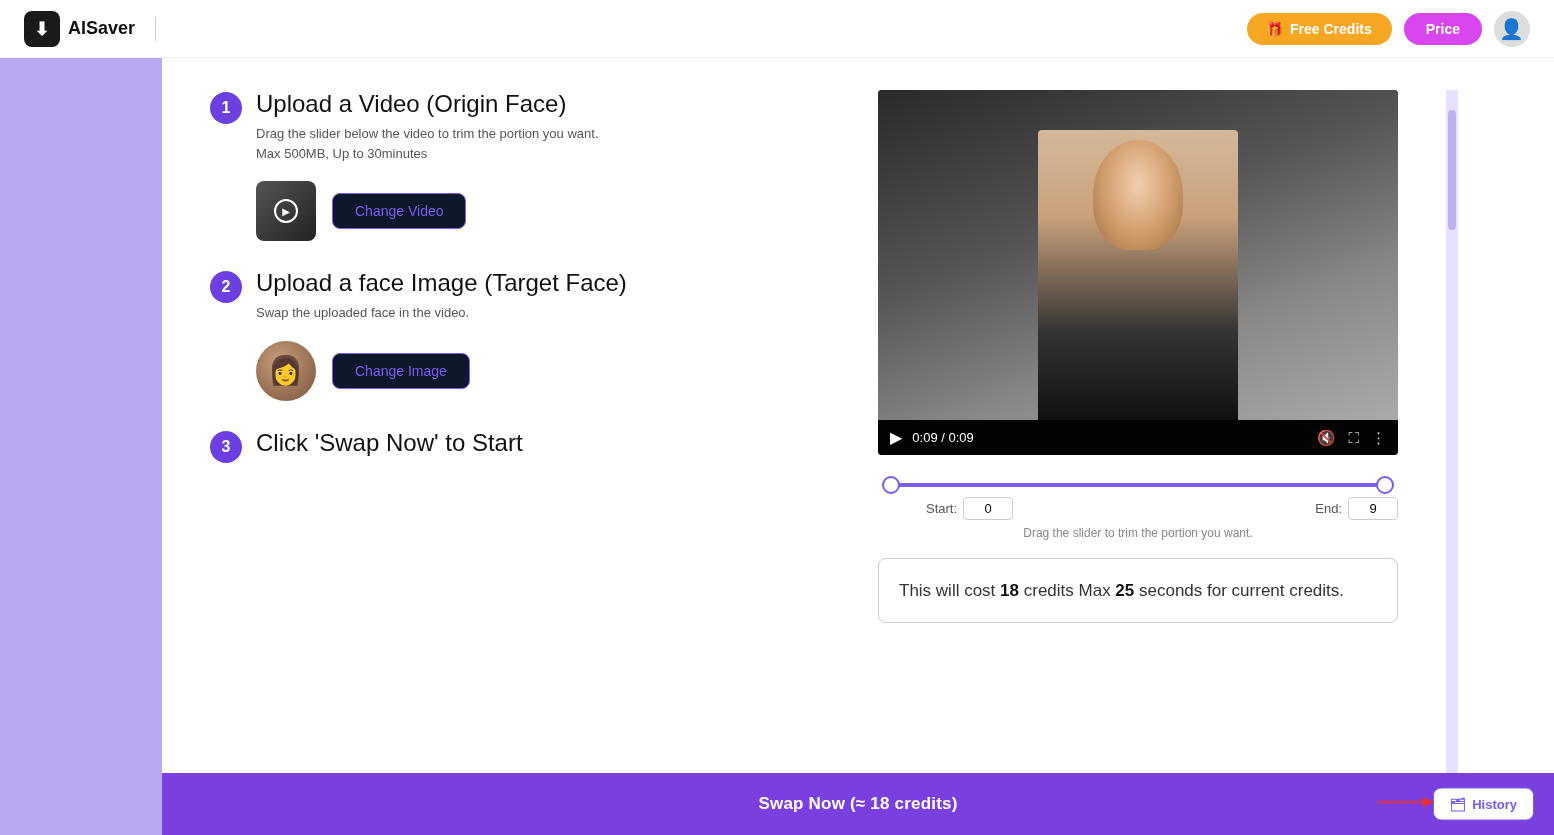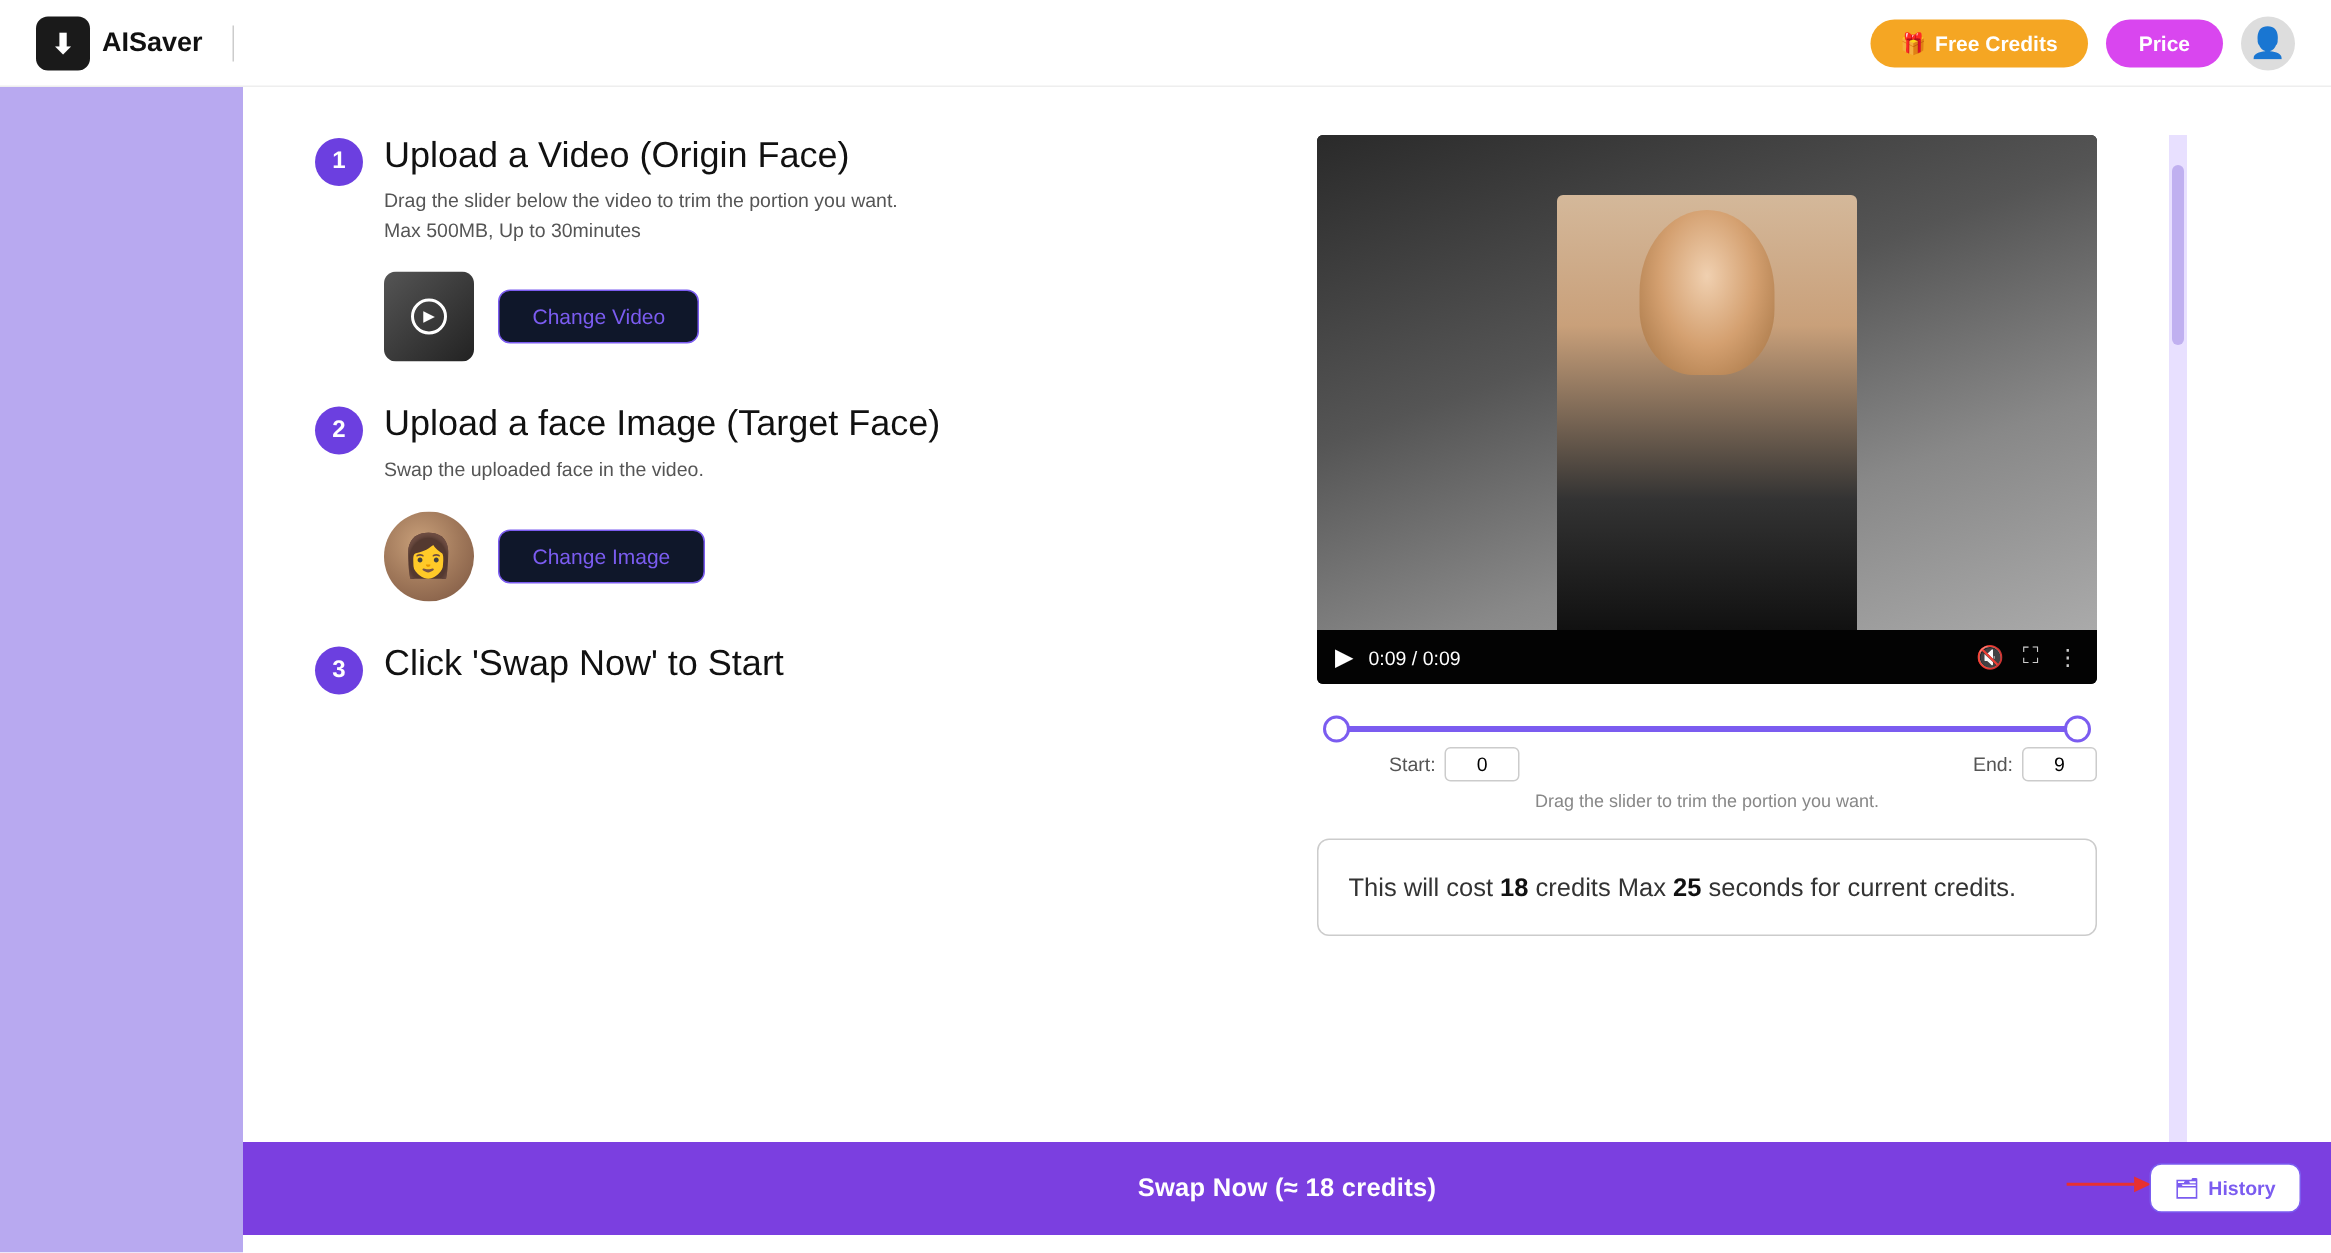--- a/index.html
+++ b/index.html
@@ -158,21 +158,21 @@
     }
 
     .cost-box {
       border: 1px solid #ccc; border-radius: 8px; padding: 18px 20px;
       font-size: 17px; color: #333; line-height: 1.6; margin-top: 18px;
     }
     .cost-box strong { font-weight: 700; color: #111; }
 
     
     .bottom-bar {
-      position: fixed; bottom: 12px; left: 162px; right: 0;
+      position: fixed; bottom: 0; left: 162px; right: 0;
       height: 62px; background: #7b3fe0;
       display: flex; align-items: center; justify-content: center;
       z-index: 100;
     }
     .btn-swap-now {
       flex: 1; text-align: center; color: #fff; font-size: 17px; font-weight: 600;
       cursor: pointer; letter-spacing: 0.2px;
     }
     .btn-history {
       position: absolute; right: 20px; top: 50%; transform: translateY(-50%);

